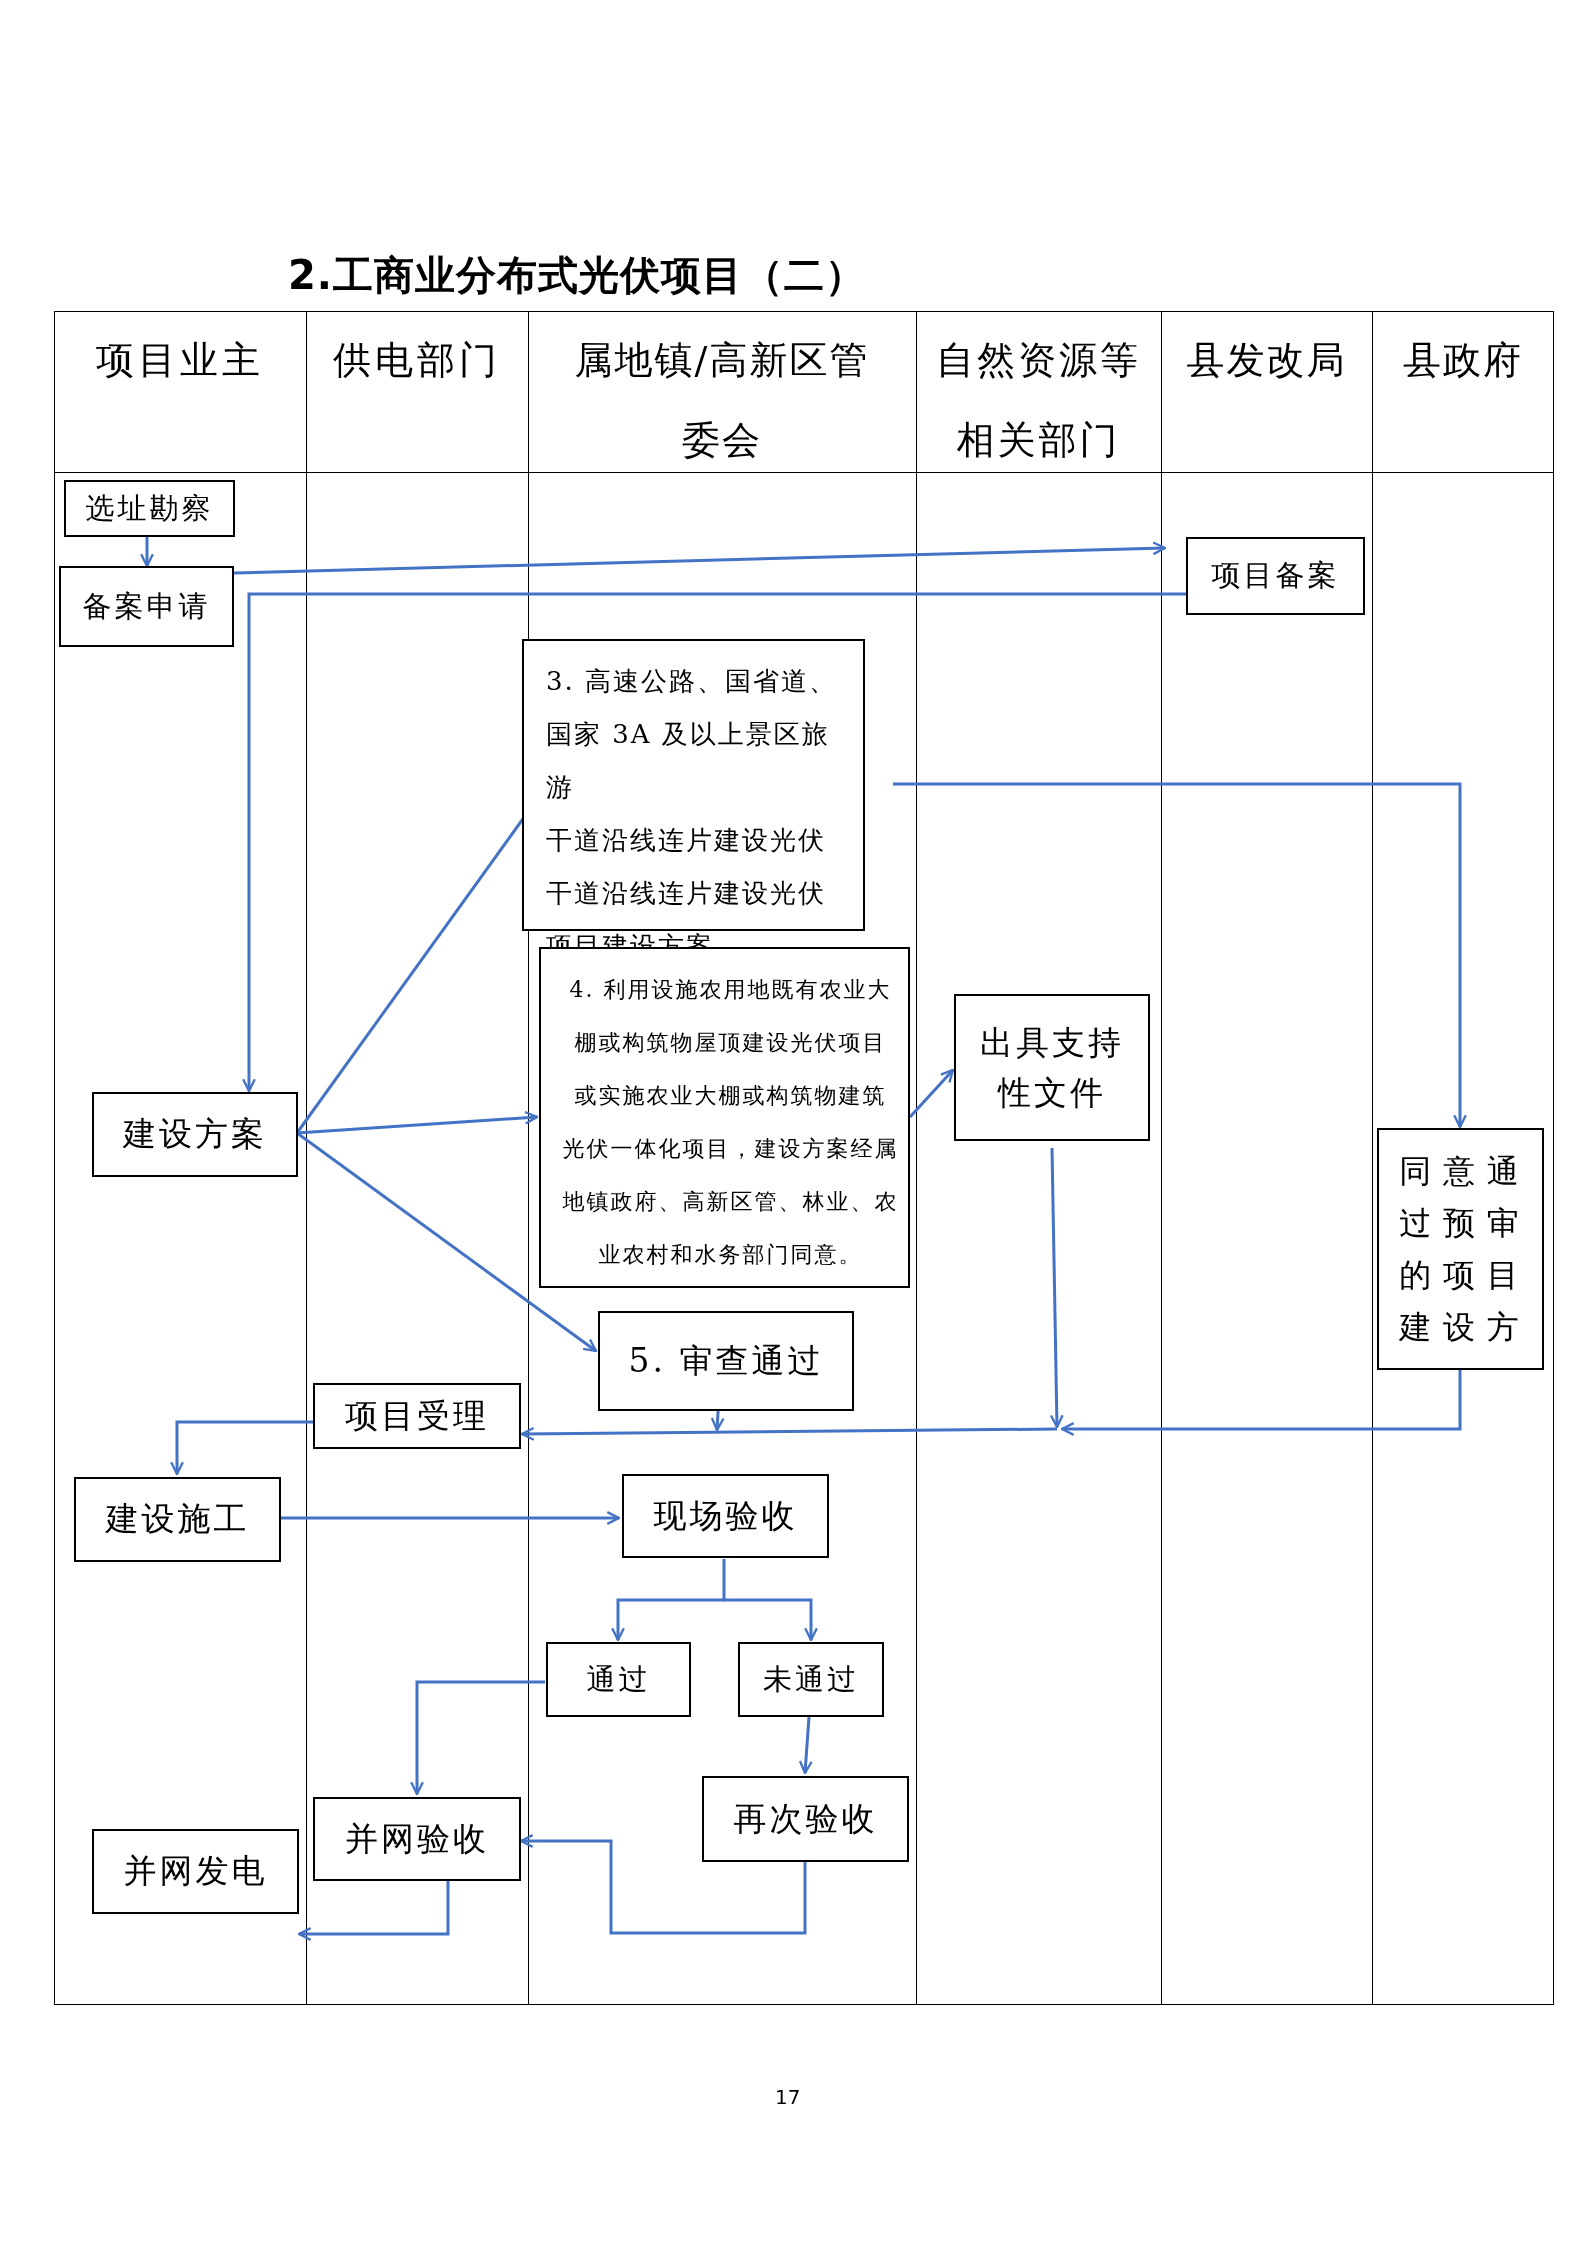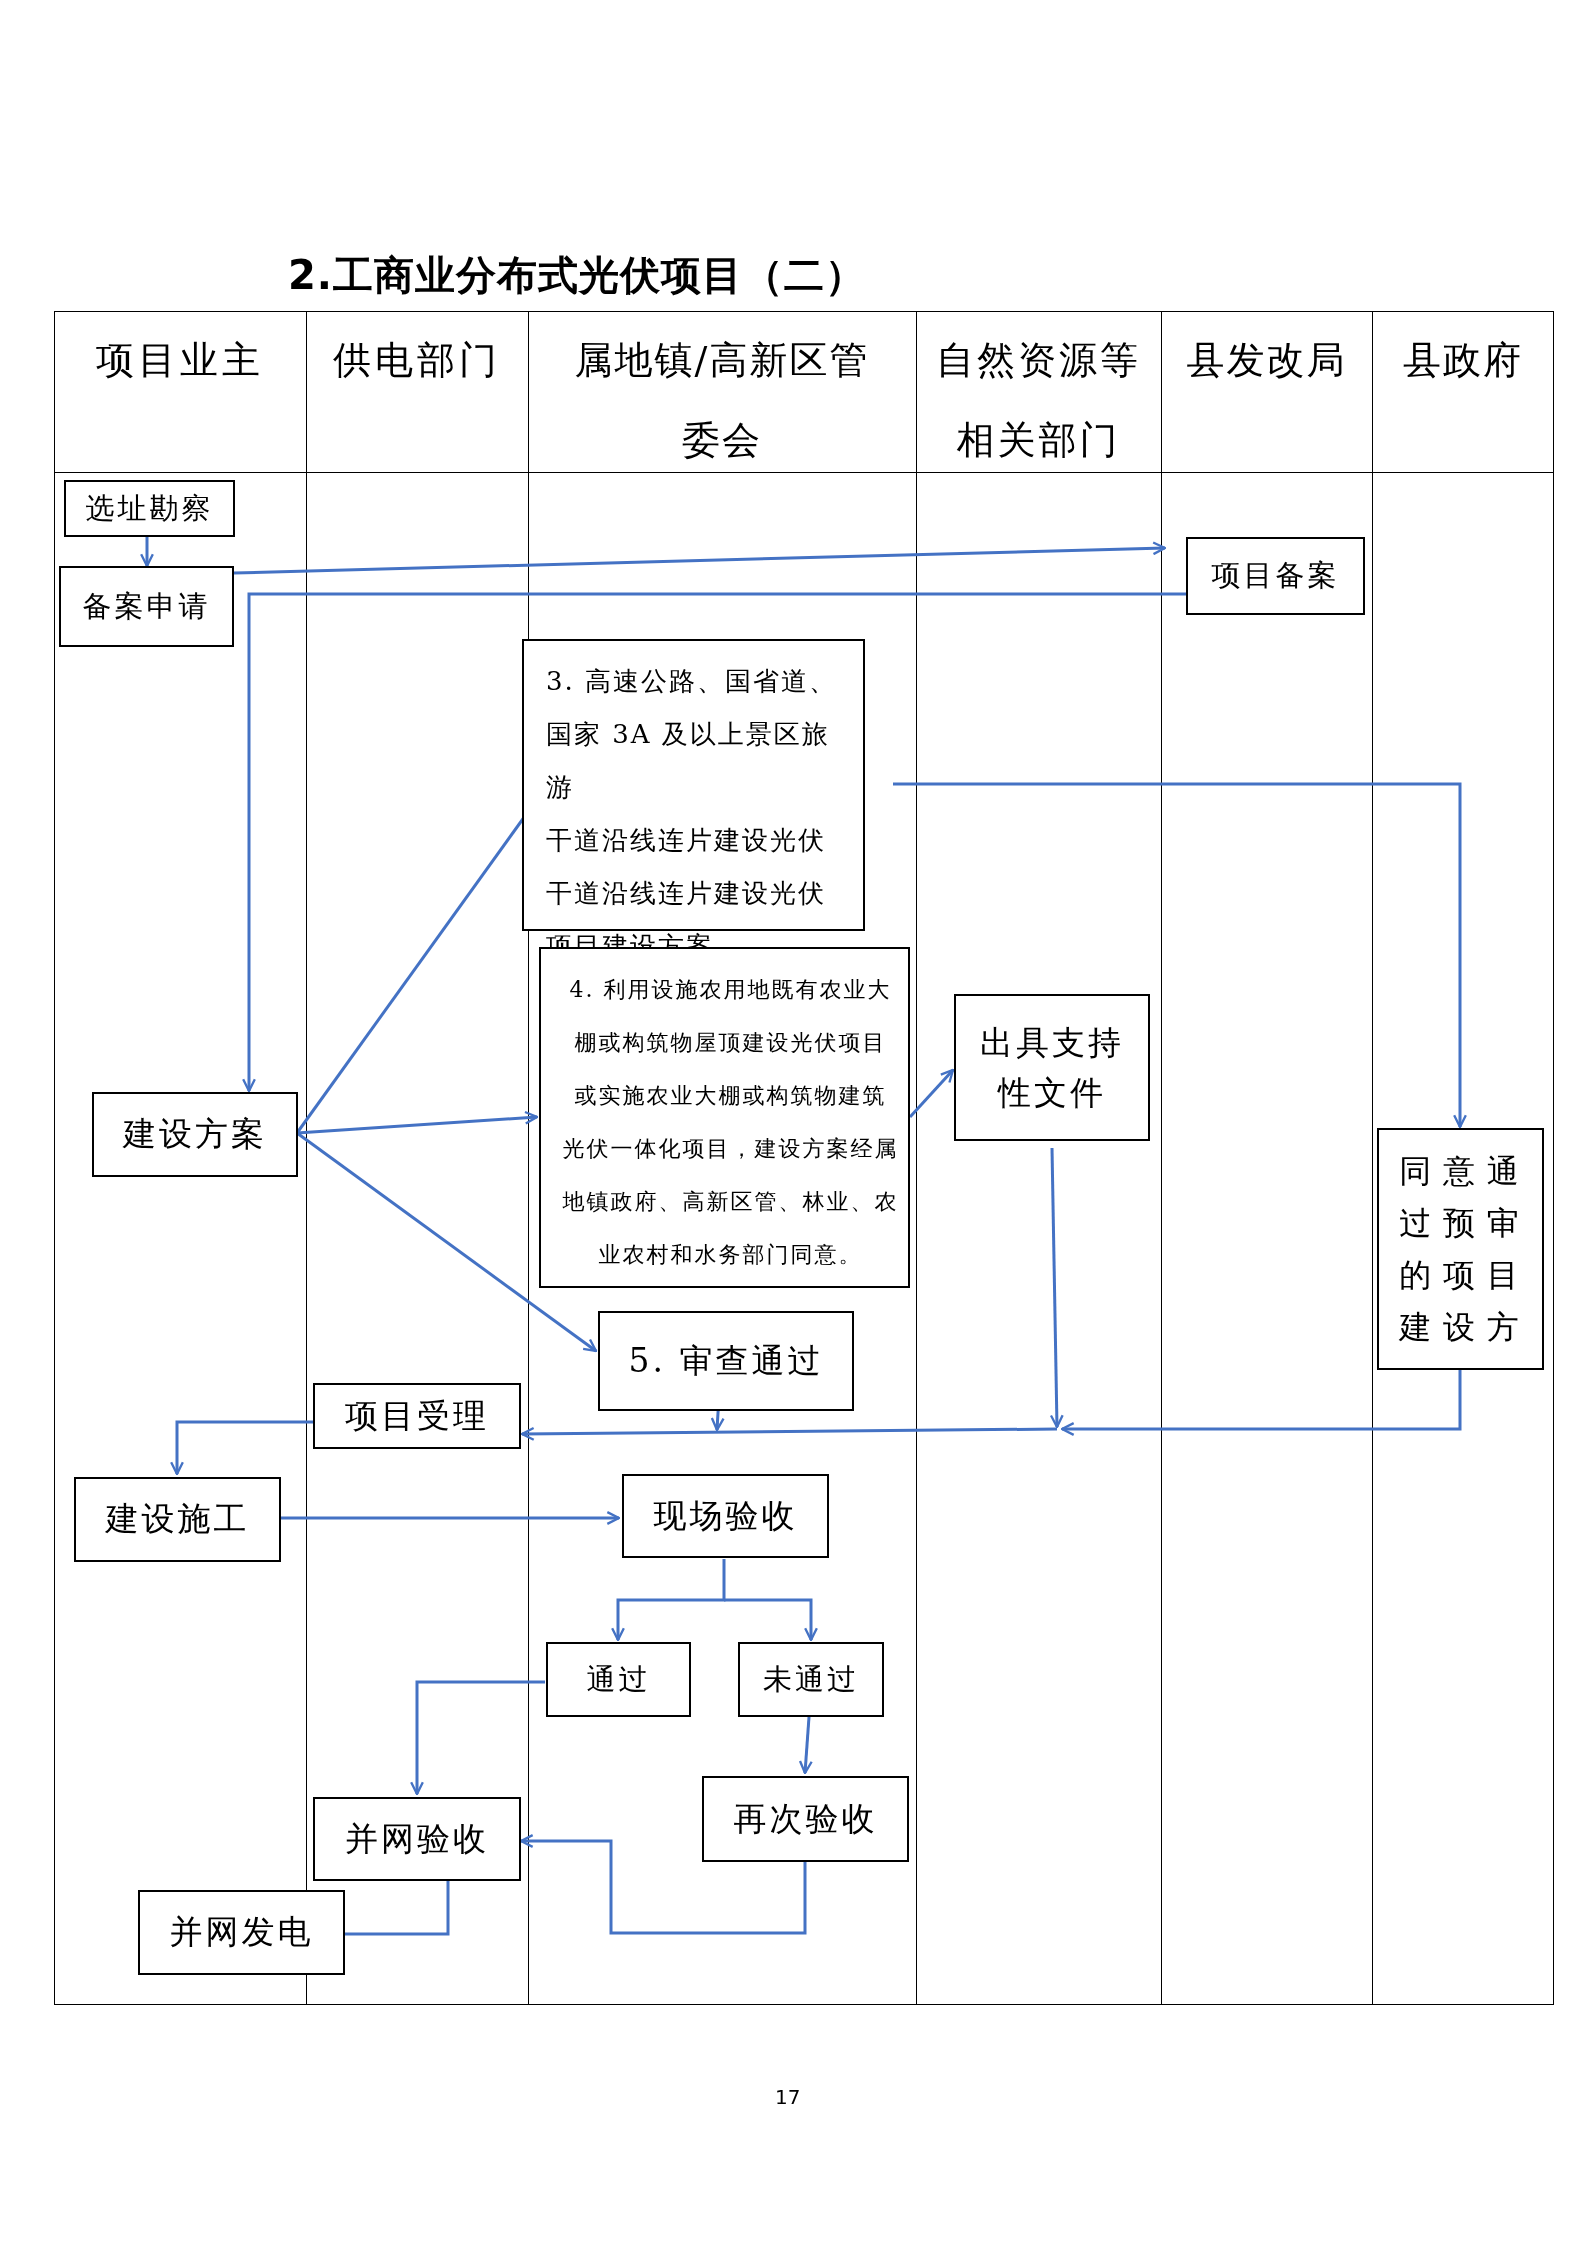--- a/index.html
+++ b/index.html
@@ -155,17 +155,17 @@
 </div>
 <div class="box small" style="left:738px;top:1642px;width:146px;height:75px;">
   <span>未通过</span>
 </div>
 <div class="box mid" style="left:702px;top:1776px;width:207px;height:86px;">
   <span>再次验收</span>
 </div>
 <div class="box mid" style="left:313px;top:1797px;width:208px;height:84px;">
   <span>并网验收</span>
 </div>
-<div class="box mid" style="left:92px;top:1890px;width:207px;height:85px;margin-left:46px;">
+<div class="box mid" style="left:92px;top:1829px;width:207px;height:85px;">
   <span>并网发电</span>
 </div>
 
 <div class="pageno">17</div>
 
 </body></html>

